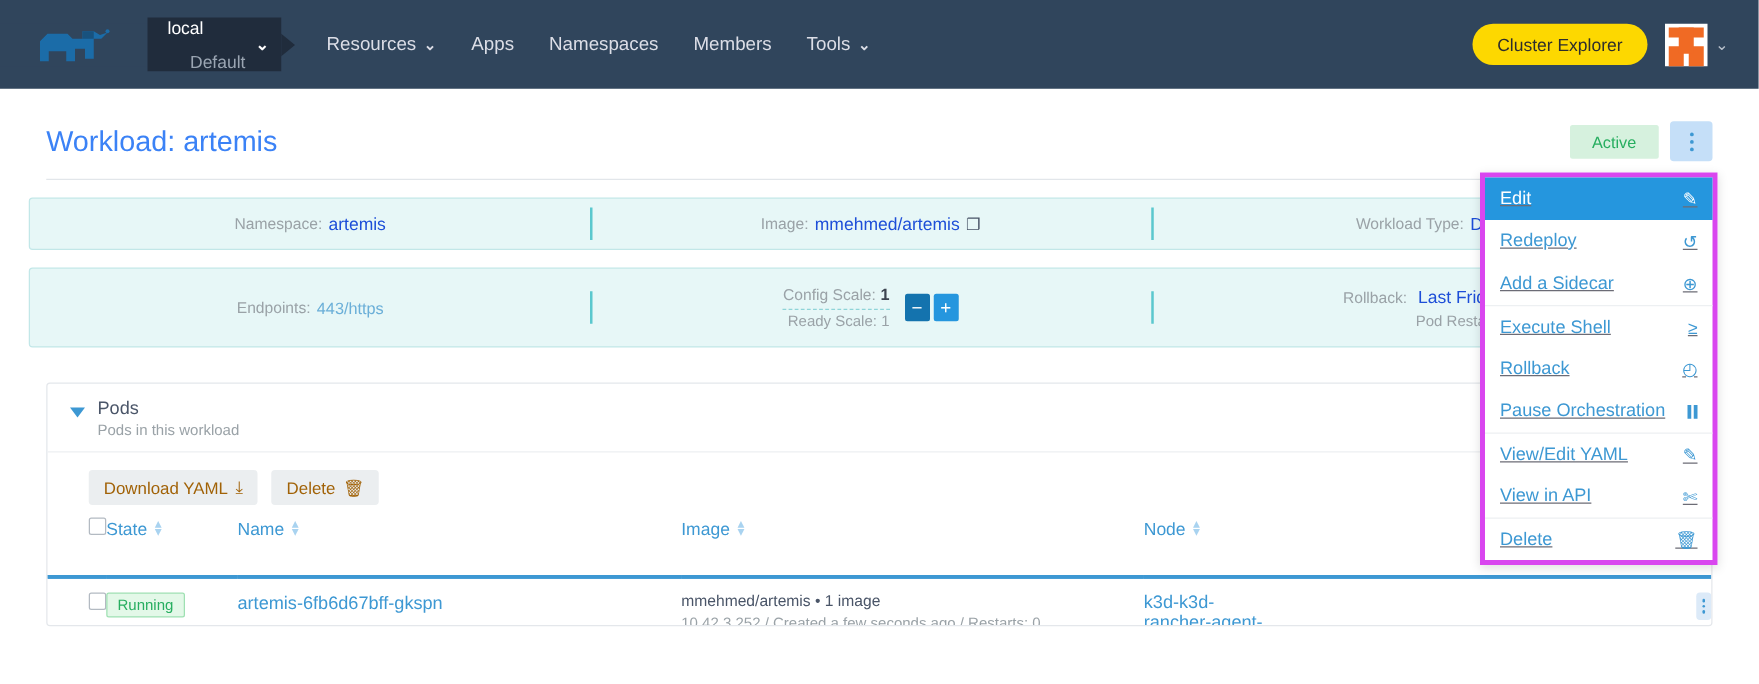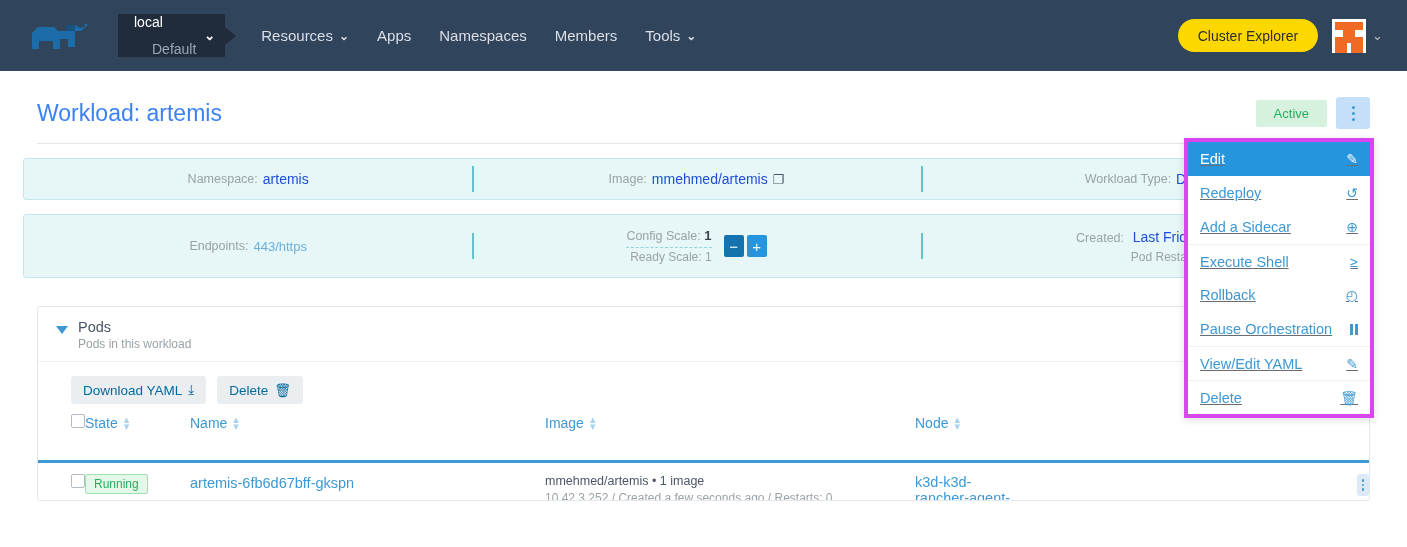--- a/index.html
+++ b/index.html
@@ -174,21 +174,21 @@
     border-left: 6px solid transparent;
     border-right: 6px solid transparent;
     border-top: 8px solid #3D98D3;
     margin: 7px 10px 0 0;
     cursor: pointer;
   }
   .pods-title { color: #4A5568; font-size: 14.5px; }
   .pods-sub { color: #9AA2A7; font-size: 12px; margin-top: 2px; }
   .table-actions { display: flex; gap: 11px; padding: 14px 0 0 33px; }
   .tbtn {
-    background: #EBEEF0; color: #0369a1;
+    background: #EBEEF0; color: #a16207;
     border: none; border-radius: 3px;
     padding: 6px 12px; font-size: 13.5px;
     font-family: inherit; cursor: pointer;
     display: flex; align-items: center; gap: 6px;
   }
   table.pods { width: 100%; border-collapse: collapse; margin-top: 10px; }
   table.pods th {
     text-align: left; font-weight: normal;
     color: #3D98D3; font-size: 14px;
     padding: 0 0 7px 0;
@@ -351,21 +351,21 @@
       </div>
       <div class="scale-btns">
         <div class="scale-btn minus">−</div>
         <div class="scale-btn plus">+</div>
       </div>
     </div>
   </div>
   <div class="dc-cell">
     <div class="stack">
       <div class="stack-top">
-        <span class="dc-label">Created:</span>
+        <span class="dc-label">Rollback:</span>
         <span class="dc-value">Last Friday a</span>
       </div>
       <div class="stack-bot">
         <span>Pod Restarts:</span>
         <span>0</span>
       </div>
     </div>
   </div>
 </div>
 
@@ -494,17 +494,21 @@
     <span class="ami-label">Pause Orchestration</span>
     <span class="ami-ico pause-ico">
         <i></i>
         <i></i>
       </span>
   </div>
   <div class="ami div-top">
     <span class="ami-label">View/Edit YAML</span>
     <span class="ami-ico">✎</span>
   </div>
+  <div class="ami">
+    <span class="ami-label">View in API</span>
+    <span class="ami-ico">✄</span>
+  </div>
   <div class="ami div-top">
     <span class="ami-label">Delete</span>
     <span class="ami-ico">🗑</span>
   </div>
 </div>
 
 </body></html>

